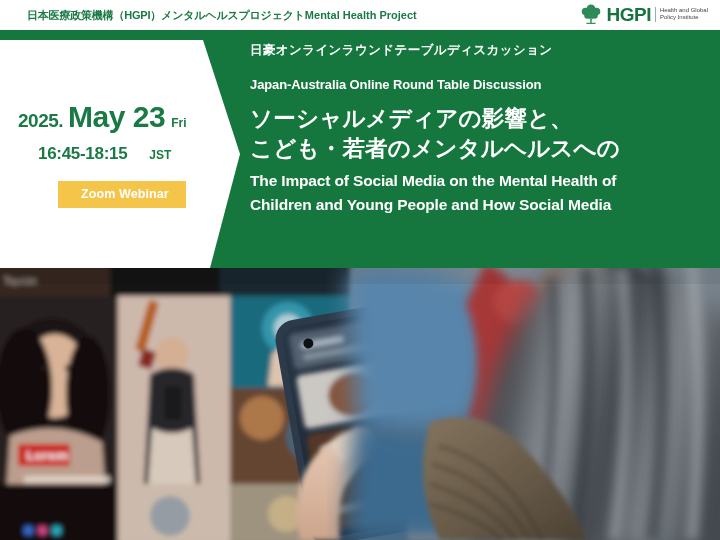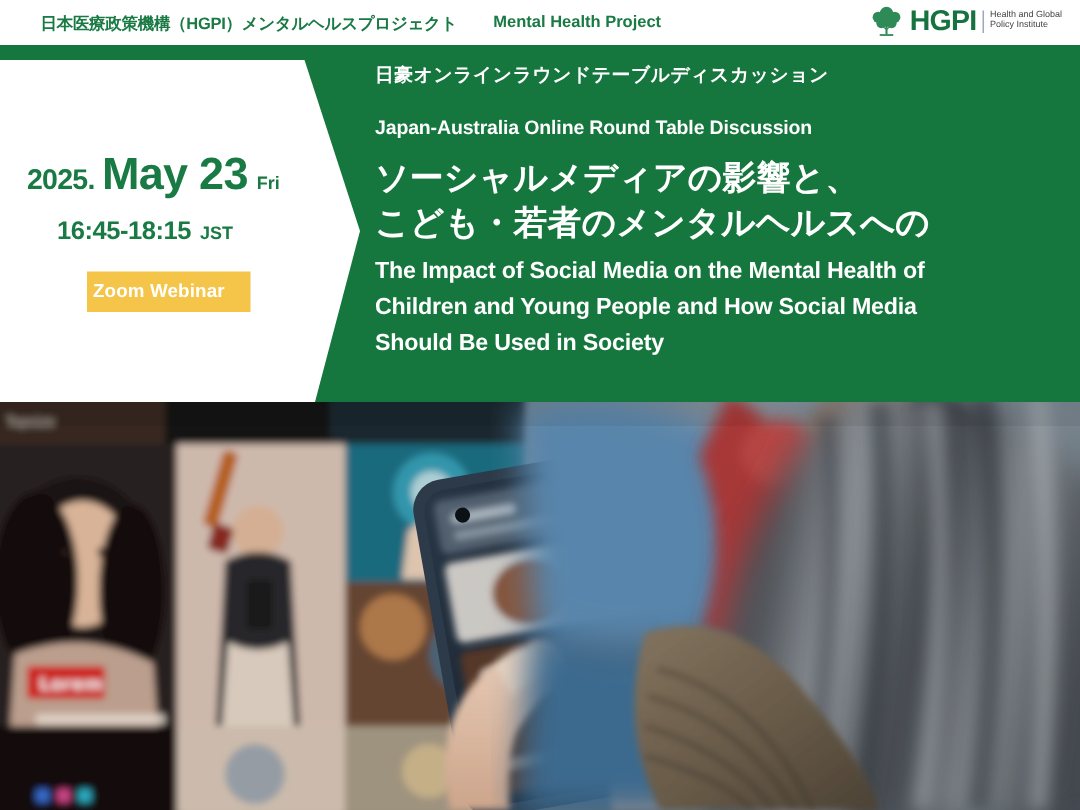--- a/index.html
+++ b/index.html
@@ -19,21 +19,21 @@
     position:absolute; left:0; top:0; width:720px; height:30px;
     background:#ffffff;
     display:flex; align-items:center;
   }
   .hdr-jp {
     font-size:11px; font-weight:bold; color:#1a7a44;
     margin-left:27px; letter-spacing:-0.2px; white-space:nowrap;
   }
   .hdr-en {
     font-size:11px; font-weight:bold; color:#1a7a44;
-    margin-left:24px; white-space:nowrap;
+    white-space:nowrap;
   }
   #hgpi-logo {
     position:absolute; right:12px; top:2px;
     display:flex; align-items:center; gap:4px;
   }
   #hgpi-logo .tree { width:24px; height:24px; display:block; }
   #hgpi-logo .wordmark {
     font-size:19px; font-weight:bold; color:#16733f;
     letter-spacing:-0.5px; line-height:1;
   }
@@ -64,30 +64,30 @@
     margin-left:4px;
     text-align:center;
   }
   .date-year { font-size:19px; letter-spacing:-0.5px; }
   .date-main { font-size:30px; margin-left:5px; letter-spacing:-0.5px; }
   .date-dow  { font-size:12px; margin-left:6px; }
 
   .time-block { margin-top:9px; margin-left:24px; }
   .time-line {
     display:flex; align-items:baseline;
-    color:#1a7a44; font-weight:bold; line-height:1.28;
+    color:#1a7a44; font-weight:bold; line-height:1.28;gap:16px;
   }
   .time-val { font-size:17px; letter-spacing:-0.3px; }
   .time-tz  { font-size:12px; margin-left:6px; }
 
   #zoom-btn {
     margin-top:16px; margin-left:44px;
     background:#f5c54a; color:#ffffff;
     font-size:12.5px; font-weight:bold;
-    padding:6px 17px 7px 4px;
+    padding:6px 17px 7px 23px;
     white-space:nowrap;
     border:none; cursor:pointer;
     letter-spacing:0.1px;
   }
 
   
   #band-content {
     position:absolute; left:250px; top:12px; width:468px;
     color:#ffffff;
   }
@@ -177,21 +177,20 @@
       <div class="kicker-en">Japan-Australia Online Round Table Discussion</div>
 
       <div id="title-jp">
         <div>ソーシャルメディアの影響と、</div>
         <div>こども・若者のメンタルヘルスへの</div>
       </div>
 
       <div id="title-en">
         <div>The Impact of Social Media on the Mental Health of</div>
         <div>Children and Young People and How Social Media</div>
-        <div>Should Be Used in Society</div>
       </div>
     </div>
   </div>
 
   <div id="photo">
     <svg viewBox="0 0 720 272" preserveAspectRatio="none" aria-hidden="true">
       <defs>
         <filter id="blur-soft">
             <feGaussianBlur stdDeviation="5"></feGaussianBlur>
           </filter>

